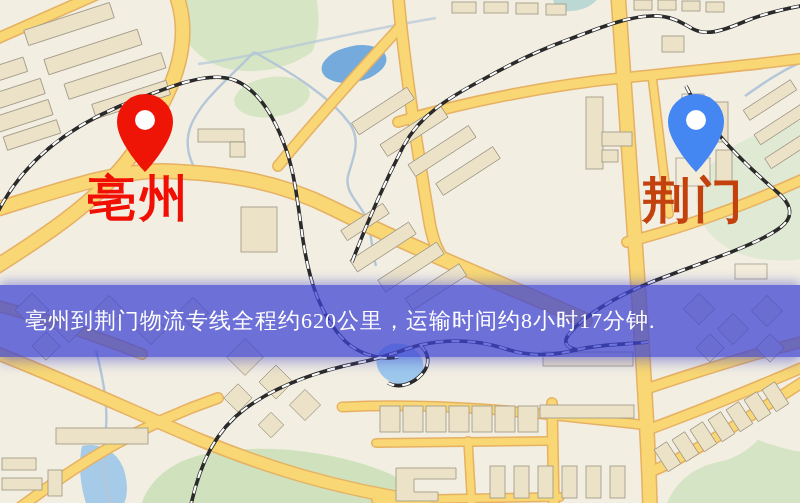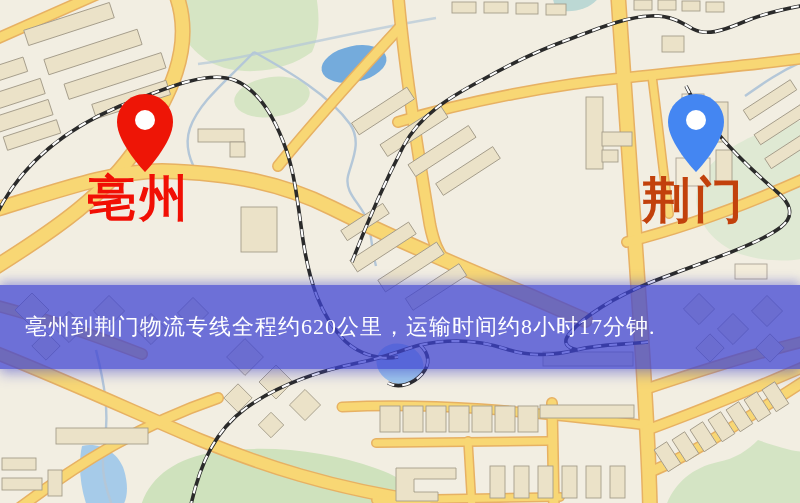--- a/index.html
+++ b/index.html
@@ -21,21 +21,21 @@
   .city-label{position:absolute;font-family:"Liberation Serif","DejaVu Serif",serif;
               font-size:49px;font-weight:700;line-height:1;letter-spacing:3px;white-space:nowrap;
               text-shadow:0 0 1px rgba(255,255,255,.25);}
   .city-label.origin{left:87px;top:174px;color:#f10f04;}
   .city-label.dest{left:642px;top:176px;color:#c2410c;}
 
   .pin{position:absolute;}
   .pin.origin{left:117px;top:94px;}
   .pin.dest{left:668px;top:94px;}
 
-  .banner{position:absolute;left:0;top:285px;width:800px;height:84px;
+  .banner{position:absolute;left:0;top:285px;width:800px;height:72px;
           background:rgba(62,68,210,0.74);
           box-shadow:0 5px 12px rgba(70,75,205,.45),0 -4px 10px rgba(70,75,205,.35);
           display:flex;align-items:center;}
   .banner-text{color:#ffffff;font-family:"Liberation Serif","DejaVu Serif",serif;
                font-size:22px;letter-spacing:1px;padding-left:25px;white-space:nowrap;}
 </style>
 </head>
 <body>
 
 <div class="stage">

